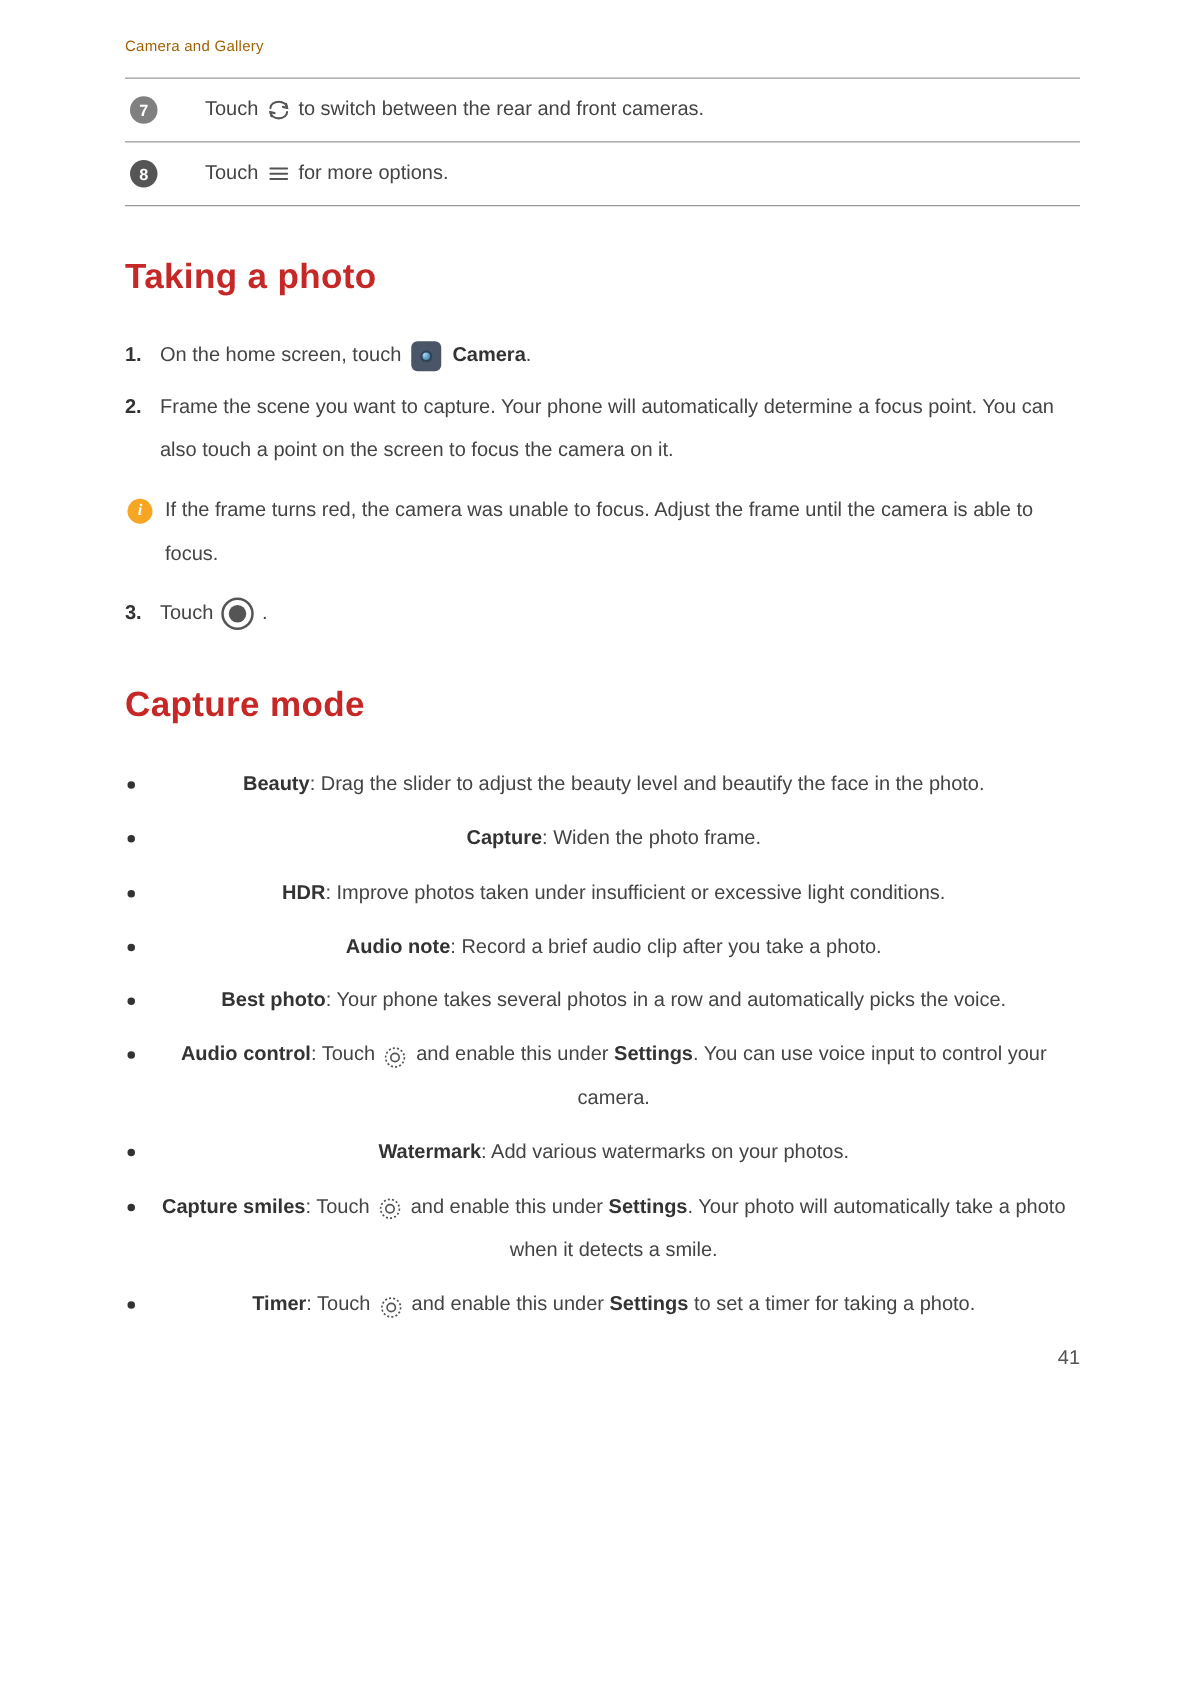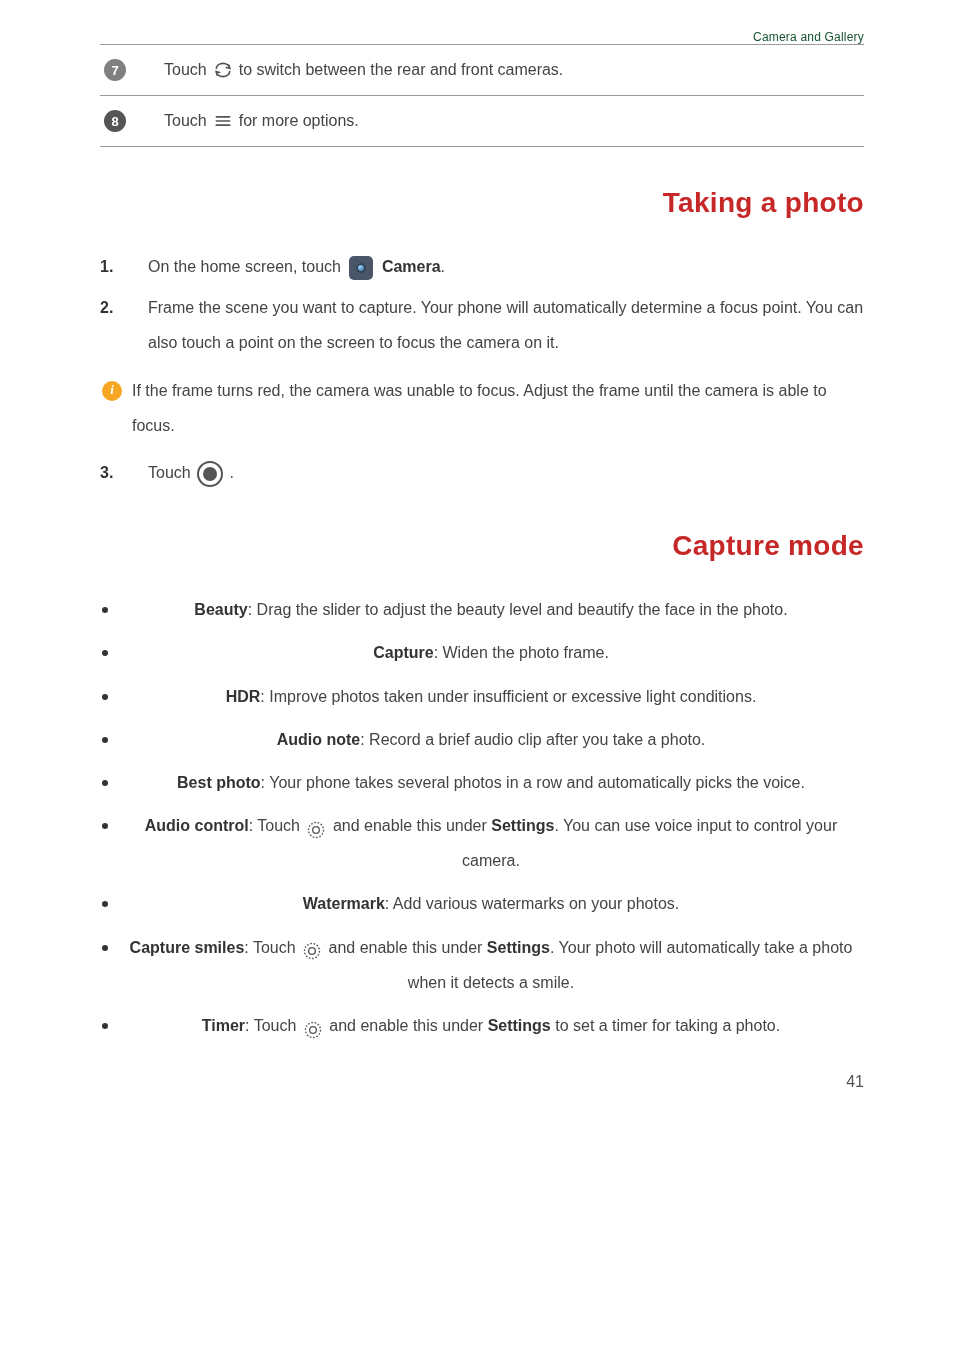--- a/index.html
+++ b/index.html
@@ -8,23 +8,23 @@
     background: #ffffff;
     font-family: -apple-system, BlinkMacSystemFont, "Segoe UI", Arial, sans-serif;
     color: #333333;
     width: 954px;
   }
   .page {
     padding: 30px 90px 30px 100px;
     box-sizing: border-box;
   }
   .header-right {
-    text-align: right;
     font-size: 12px;
-    color: #14532d;
+    color: #a16207;
+    margin-bottom: 18px;
     letter-spacing: 0.2px;
   }
   .hr-line {
     border: none;
     border-top: 1px solid #999;
     margin: 0;
   }
   .tbl-row {
     display: flex;
     align-items: center;
@@ -63,21 +63,20 @@
     width: 20px;
     height: 20px;
     vertical-align: middle;
   }
   h2.section {
     color: #c62828;
     font-size: 28px;
     font-weight: 700;
     margin: 40px 0 30px 0;
     letter-spacing: 0.3px;
-    text-align: right;
   }
   .step-list, .bullet-list {
     list-style: none;
     padding: 0;
     margin: 0;
   }
   .step-item {
     display: flex;
     gap: 8px;
     font-size: 16px;
@@ -85,21 +84,20 @@
     color: #444;
     margin-bottom: 6px;
   }
   .step-num {
     font-weight: 700;
     color: #333;
     min-width: 20px;
   }
   .step-body {
     flex: 1;
-    margin-left: 20px;
   }
   .camera-icon {
     display: inline-flex;
     width: 24px;
     height: 24px;
     background: #4a5568;
     border-radius: 5px;
     align-items: center;
     justify-content: center;
     vertical-align: middle;
@@ -176,21 +174,21 @@
     display: inline-block;
     width: 20px;
     height: 20px;
     vertical-align: middle;
     margin: 0 2px;
   }
   .page-num {
     text-align: right;
     font-size: 16px;
     color: #555;
-    margin-top: 30px;
+    margin-top: 17px;
   }
 </style>
 </head>
 <body>
 
 <div class="page">
 
   <div class="header-right">Camera and Gallery</div>
 
   <hr class="hr-line">

